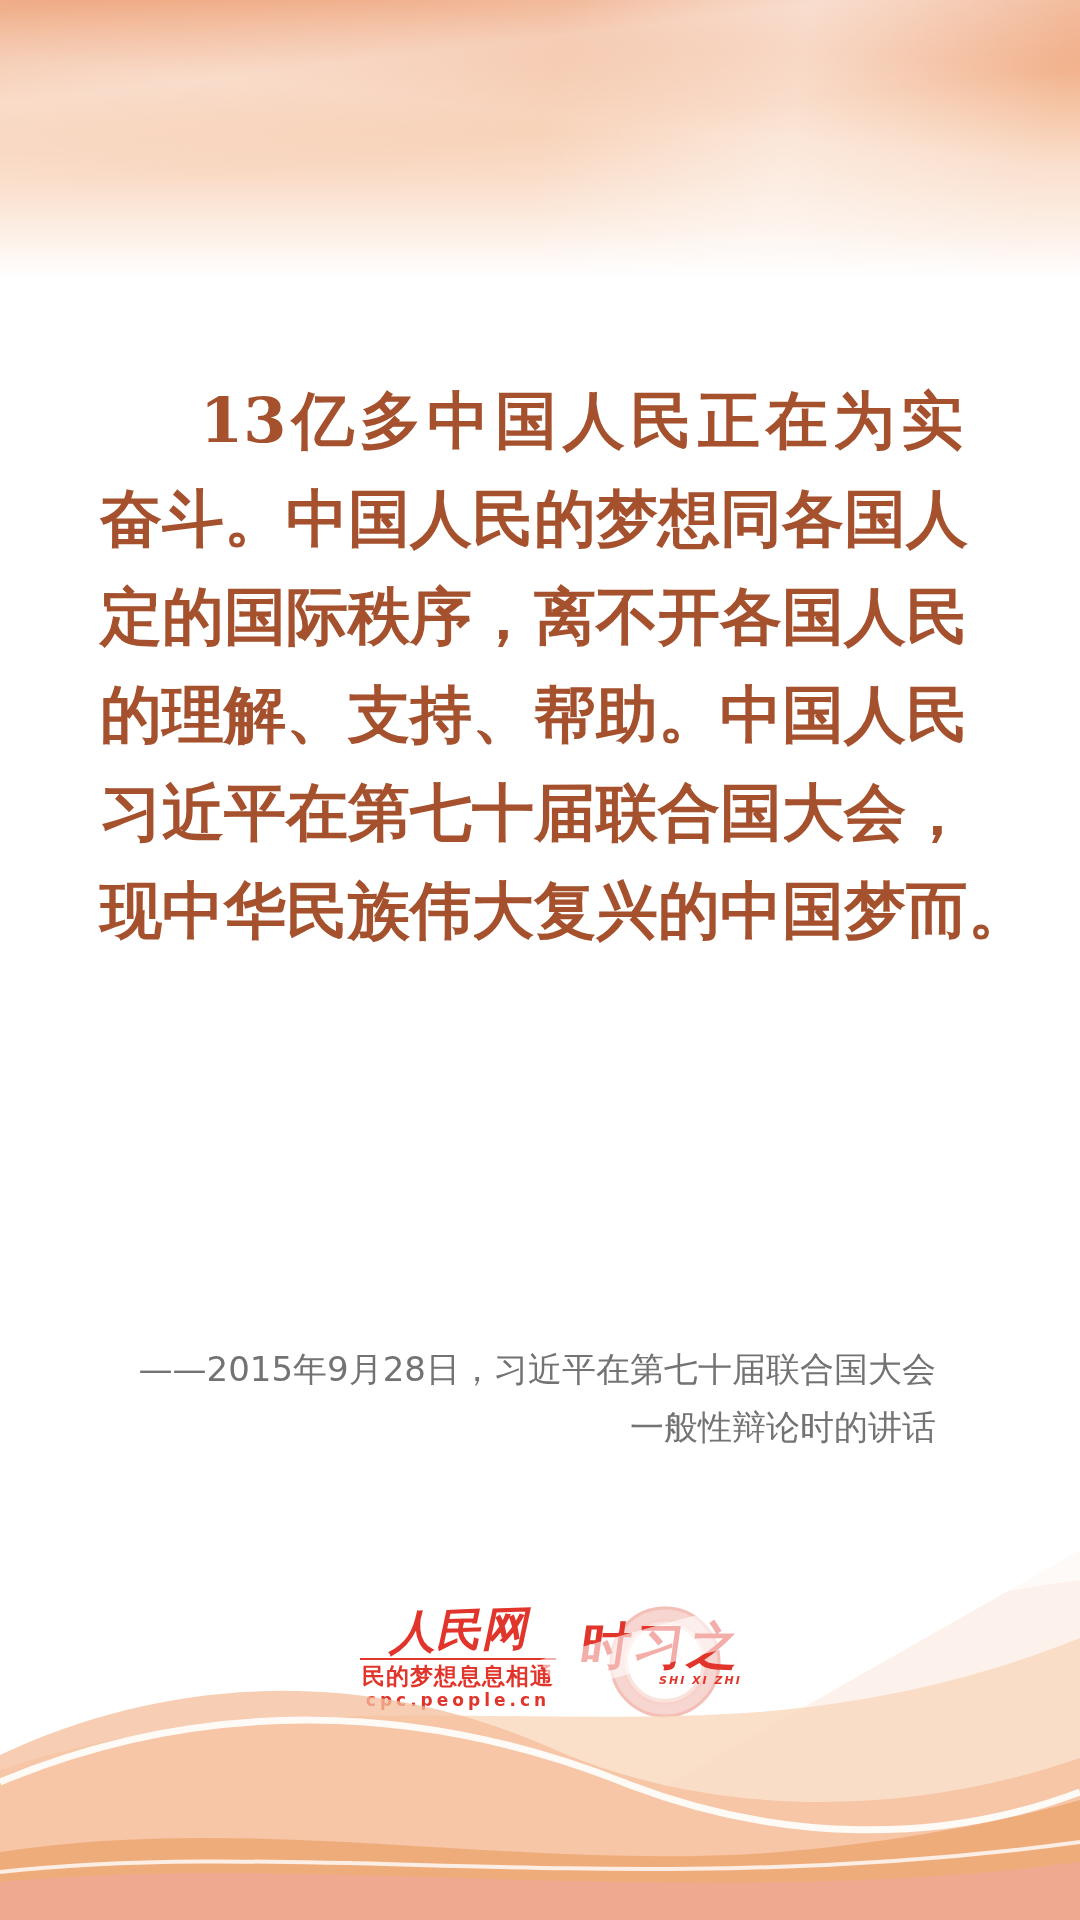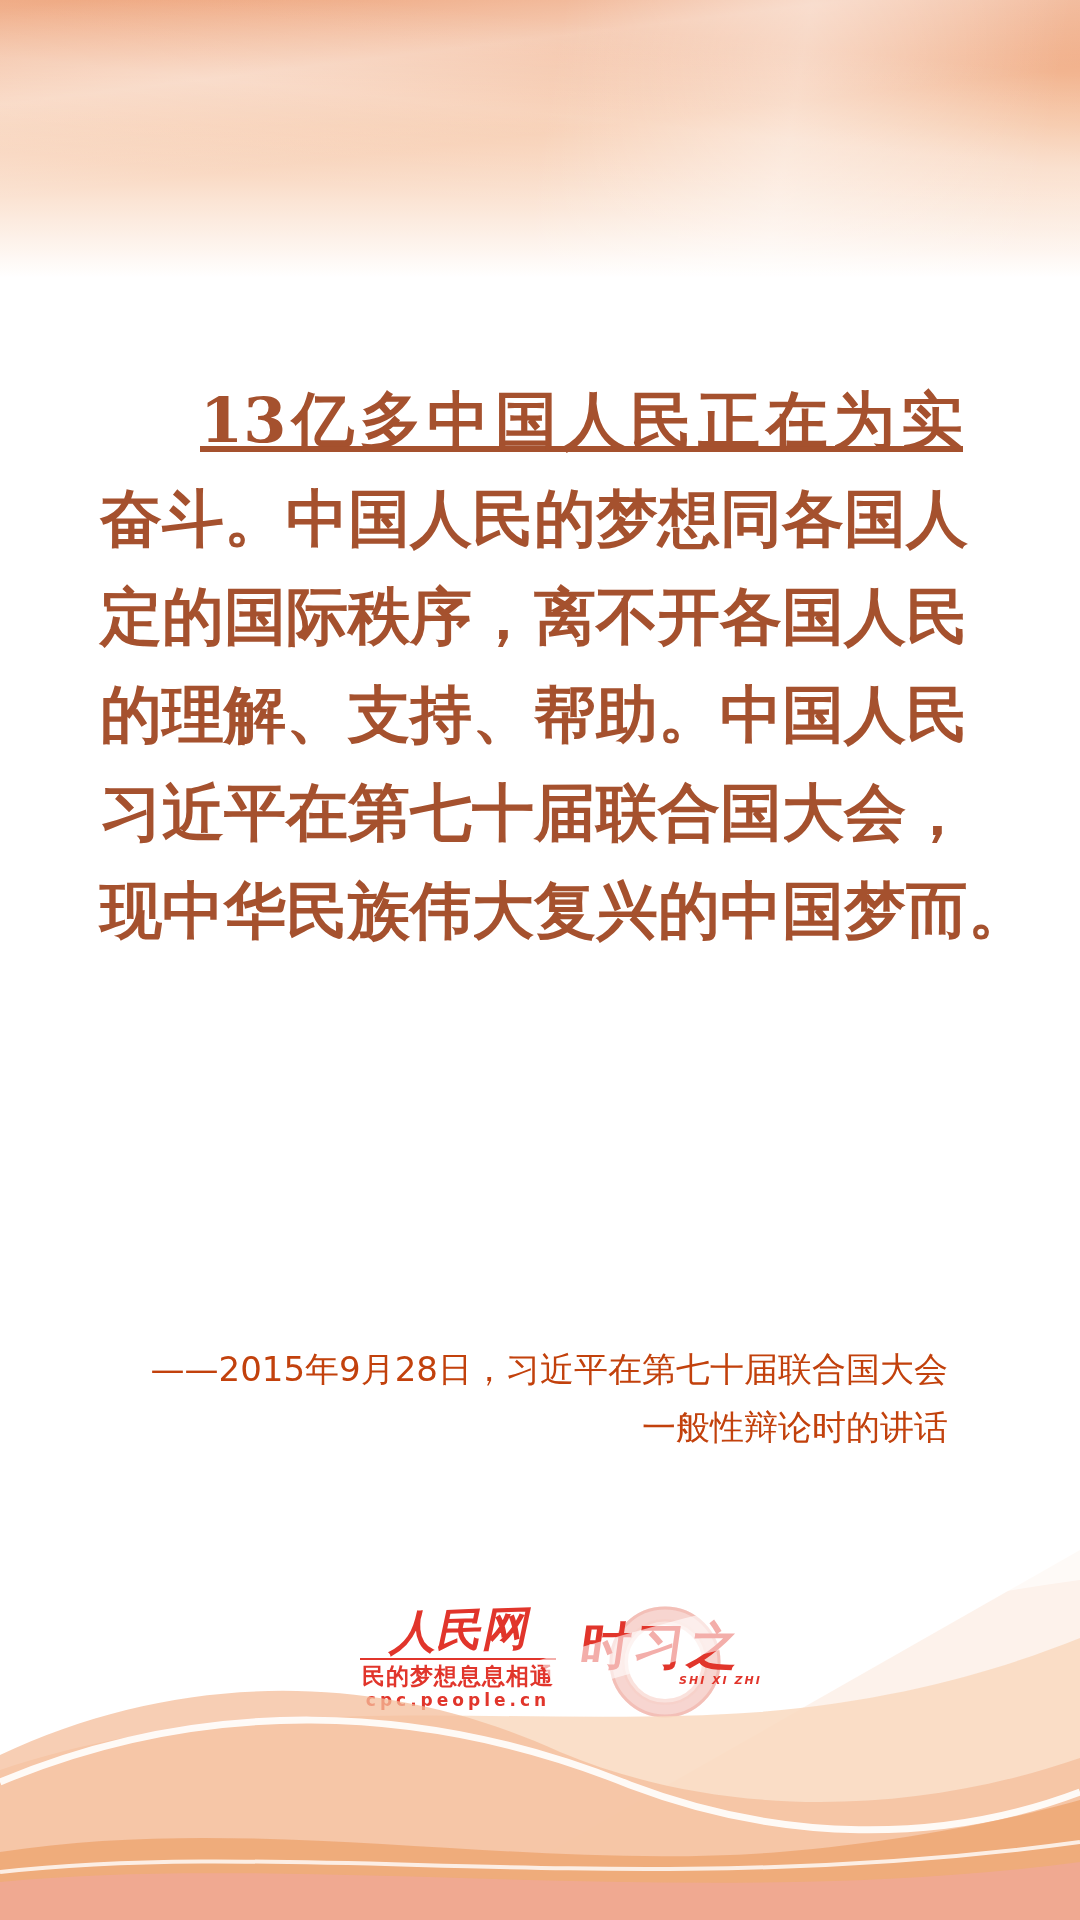--- a/index.html
+++ b/index.html
@@ -49,30 +49,30 @@
     font-size: 62px;
   }
   .q-line {
     height: 98px;
     line-height: 98px;
     white-space: nowrap;
     text-align: justify;
     text-align-last: justify;
     text-justify: inter-character;
   }
-  .q-line.q-indent { padding-left: 100px; text-decoration: underline; }
+  .q-line.q-indent { padding-left: 100px; }
 
   
   .attribution {
     position: absolute;
-    left: 100px;
+    left: 88px;
     top: 1340px;
     width: 848px;
     text-align: right;
-    color: #c2410c;
+    color: #737373;
     font-size: 34px;
     font-weight: 500;
     line-height: 58px;
     font-family: "DejaVu Sans", "Liberation Sans", sans-serif;
   }
 
   
   .footer { position: absolute; left: 0; top: 1598px; width: 1080px; height: 140px; }
 
   .people-logo {
@@ -124,21 +124,21 @@
     font-weight: 900;
     font-size: 50px;
     line-height: 52px;
     letter-spacing: 4px;
     transform: skewX(-8deg);
     white-space: nowrap;
     font-family: "DejaVu Sans", "Liberation Sans", sans-serif;
   }
   .sxz-latin {
     position: absolute;
-    left: 104px; top: 76px;
+    left: 84px; top: 76px;
     color: #e1352b;
     font-weight: 700;
     font-style: italic;
     font-size: 11px;
     letter-spacing: 2px;
     white-space: nowrap;
     text-align: right;
   }
 
   

